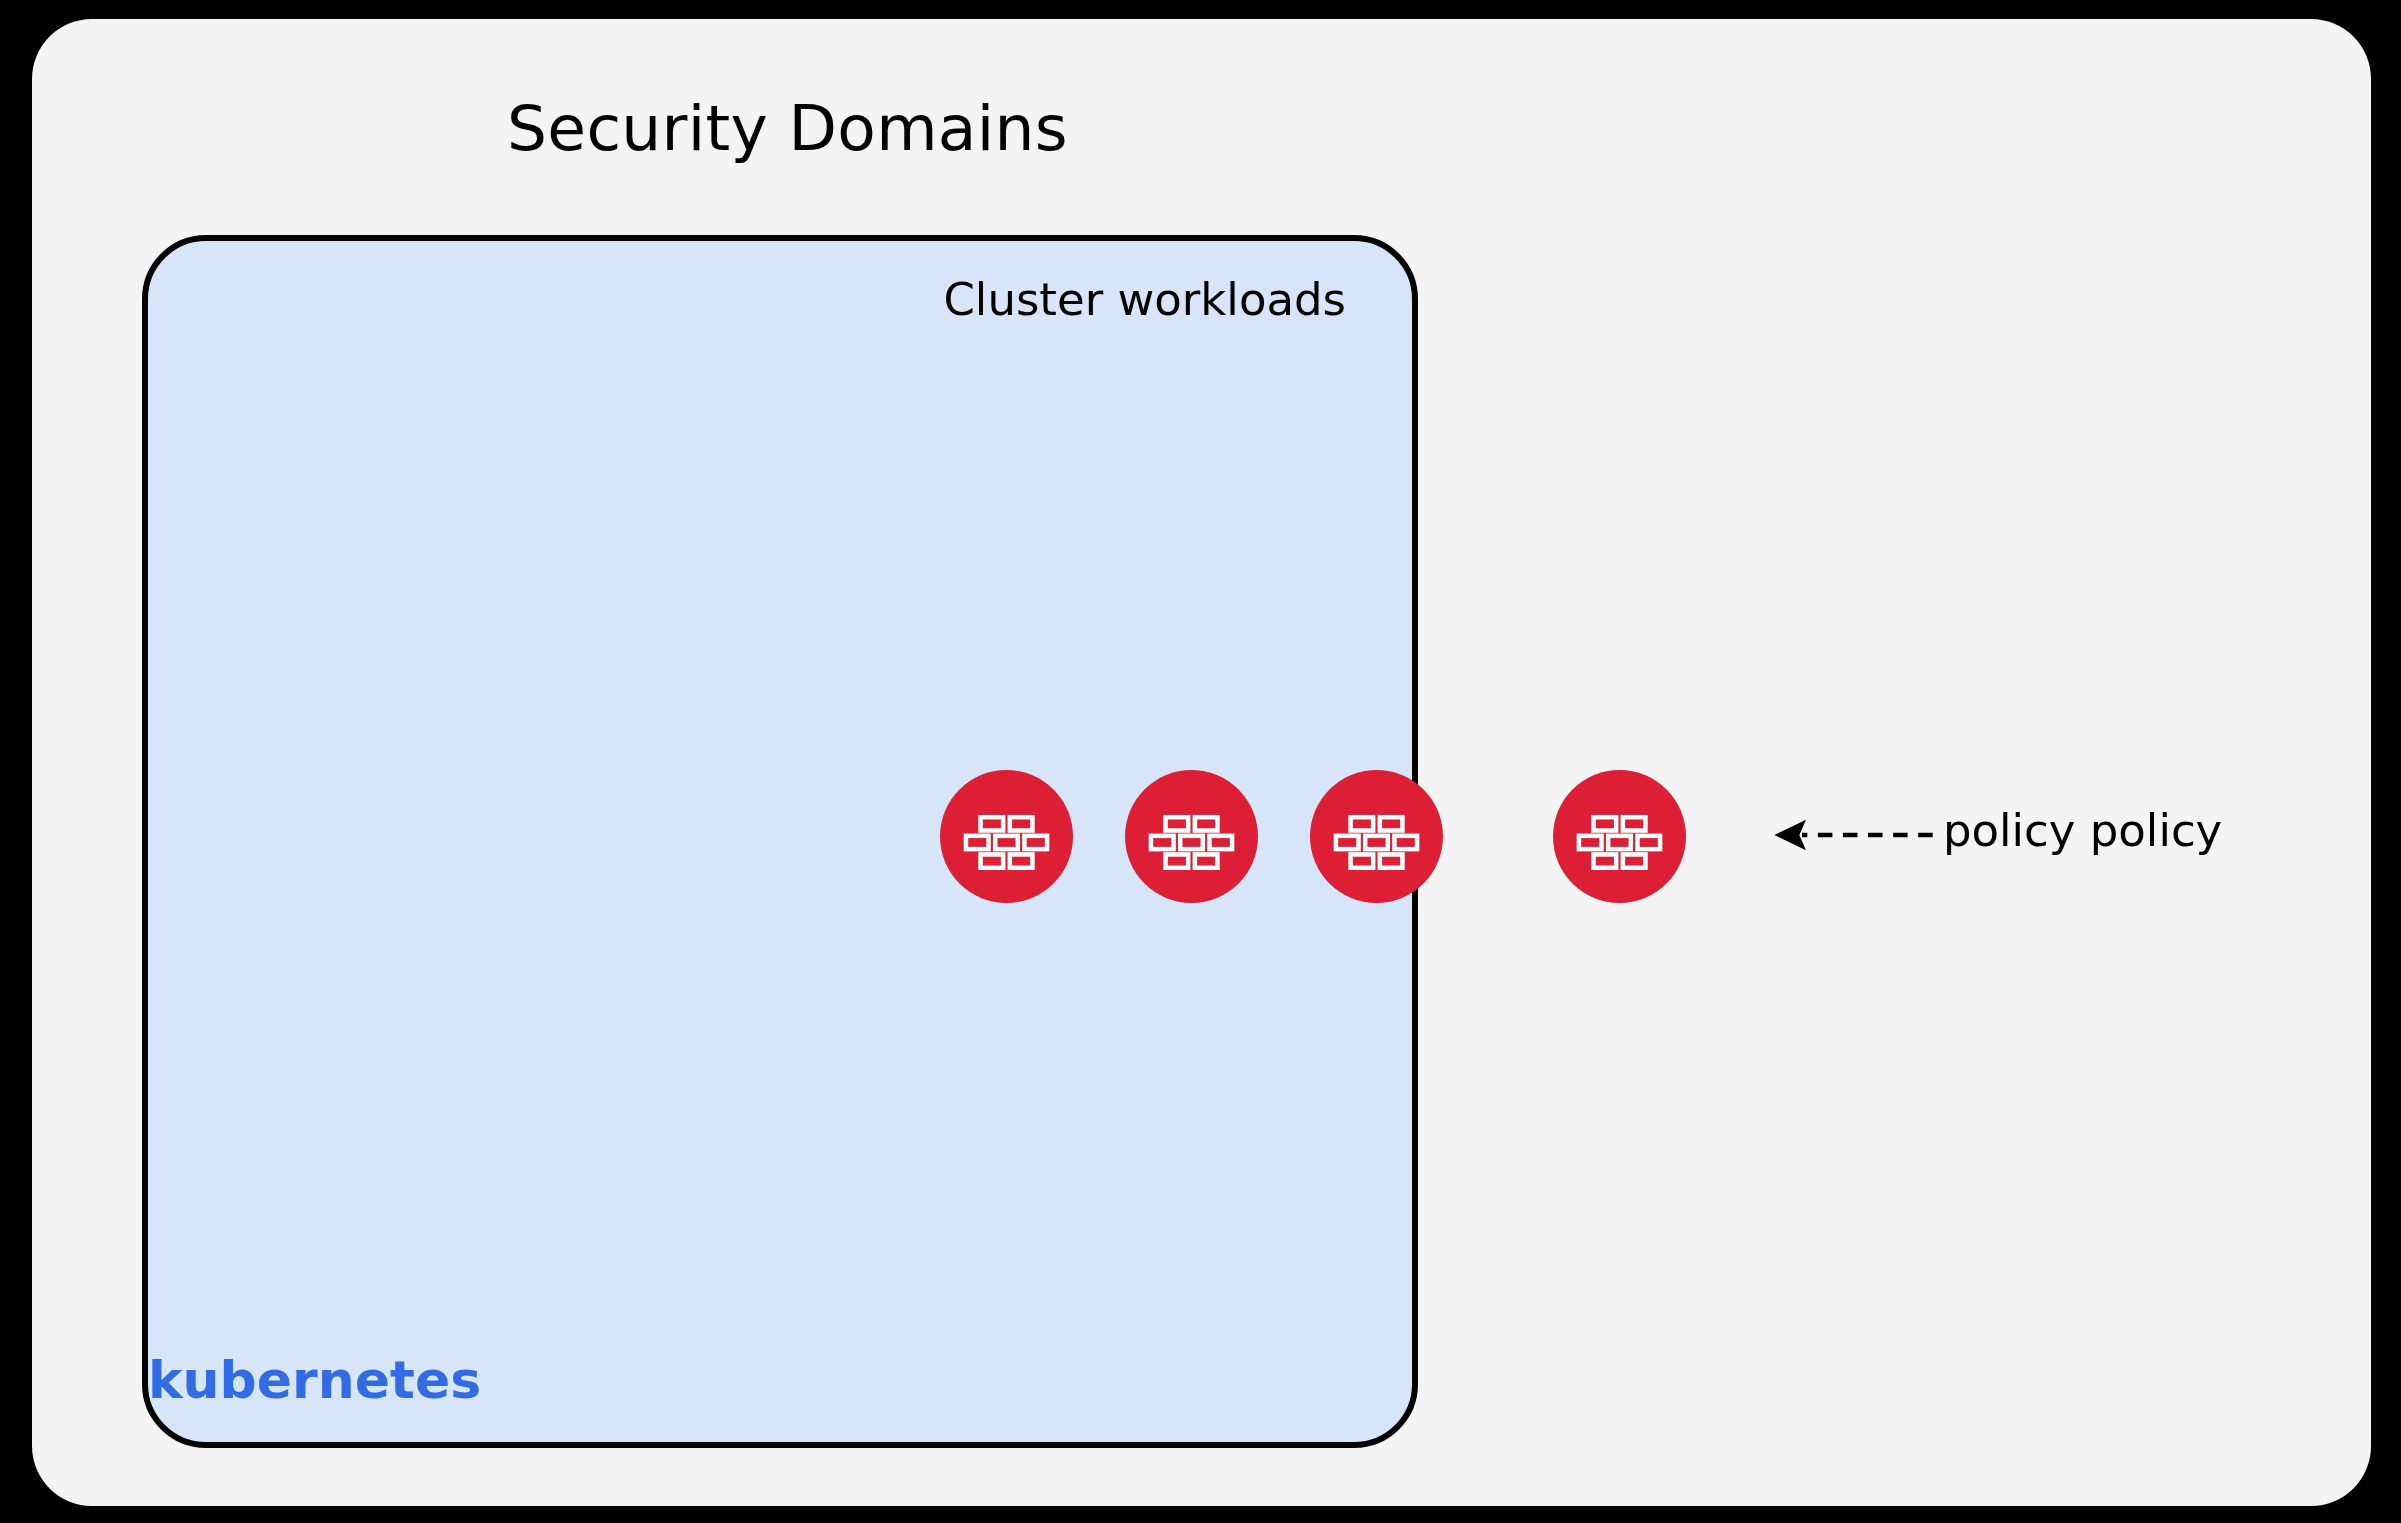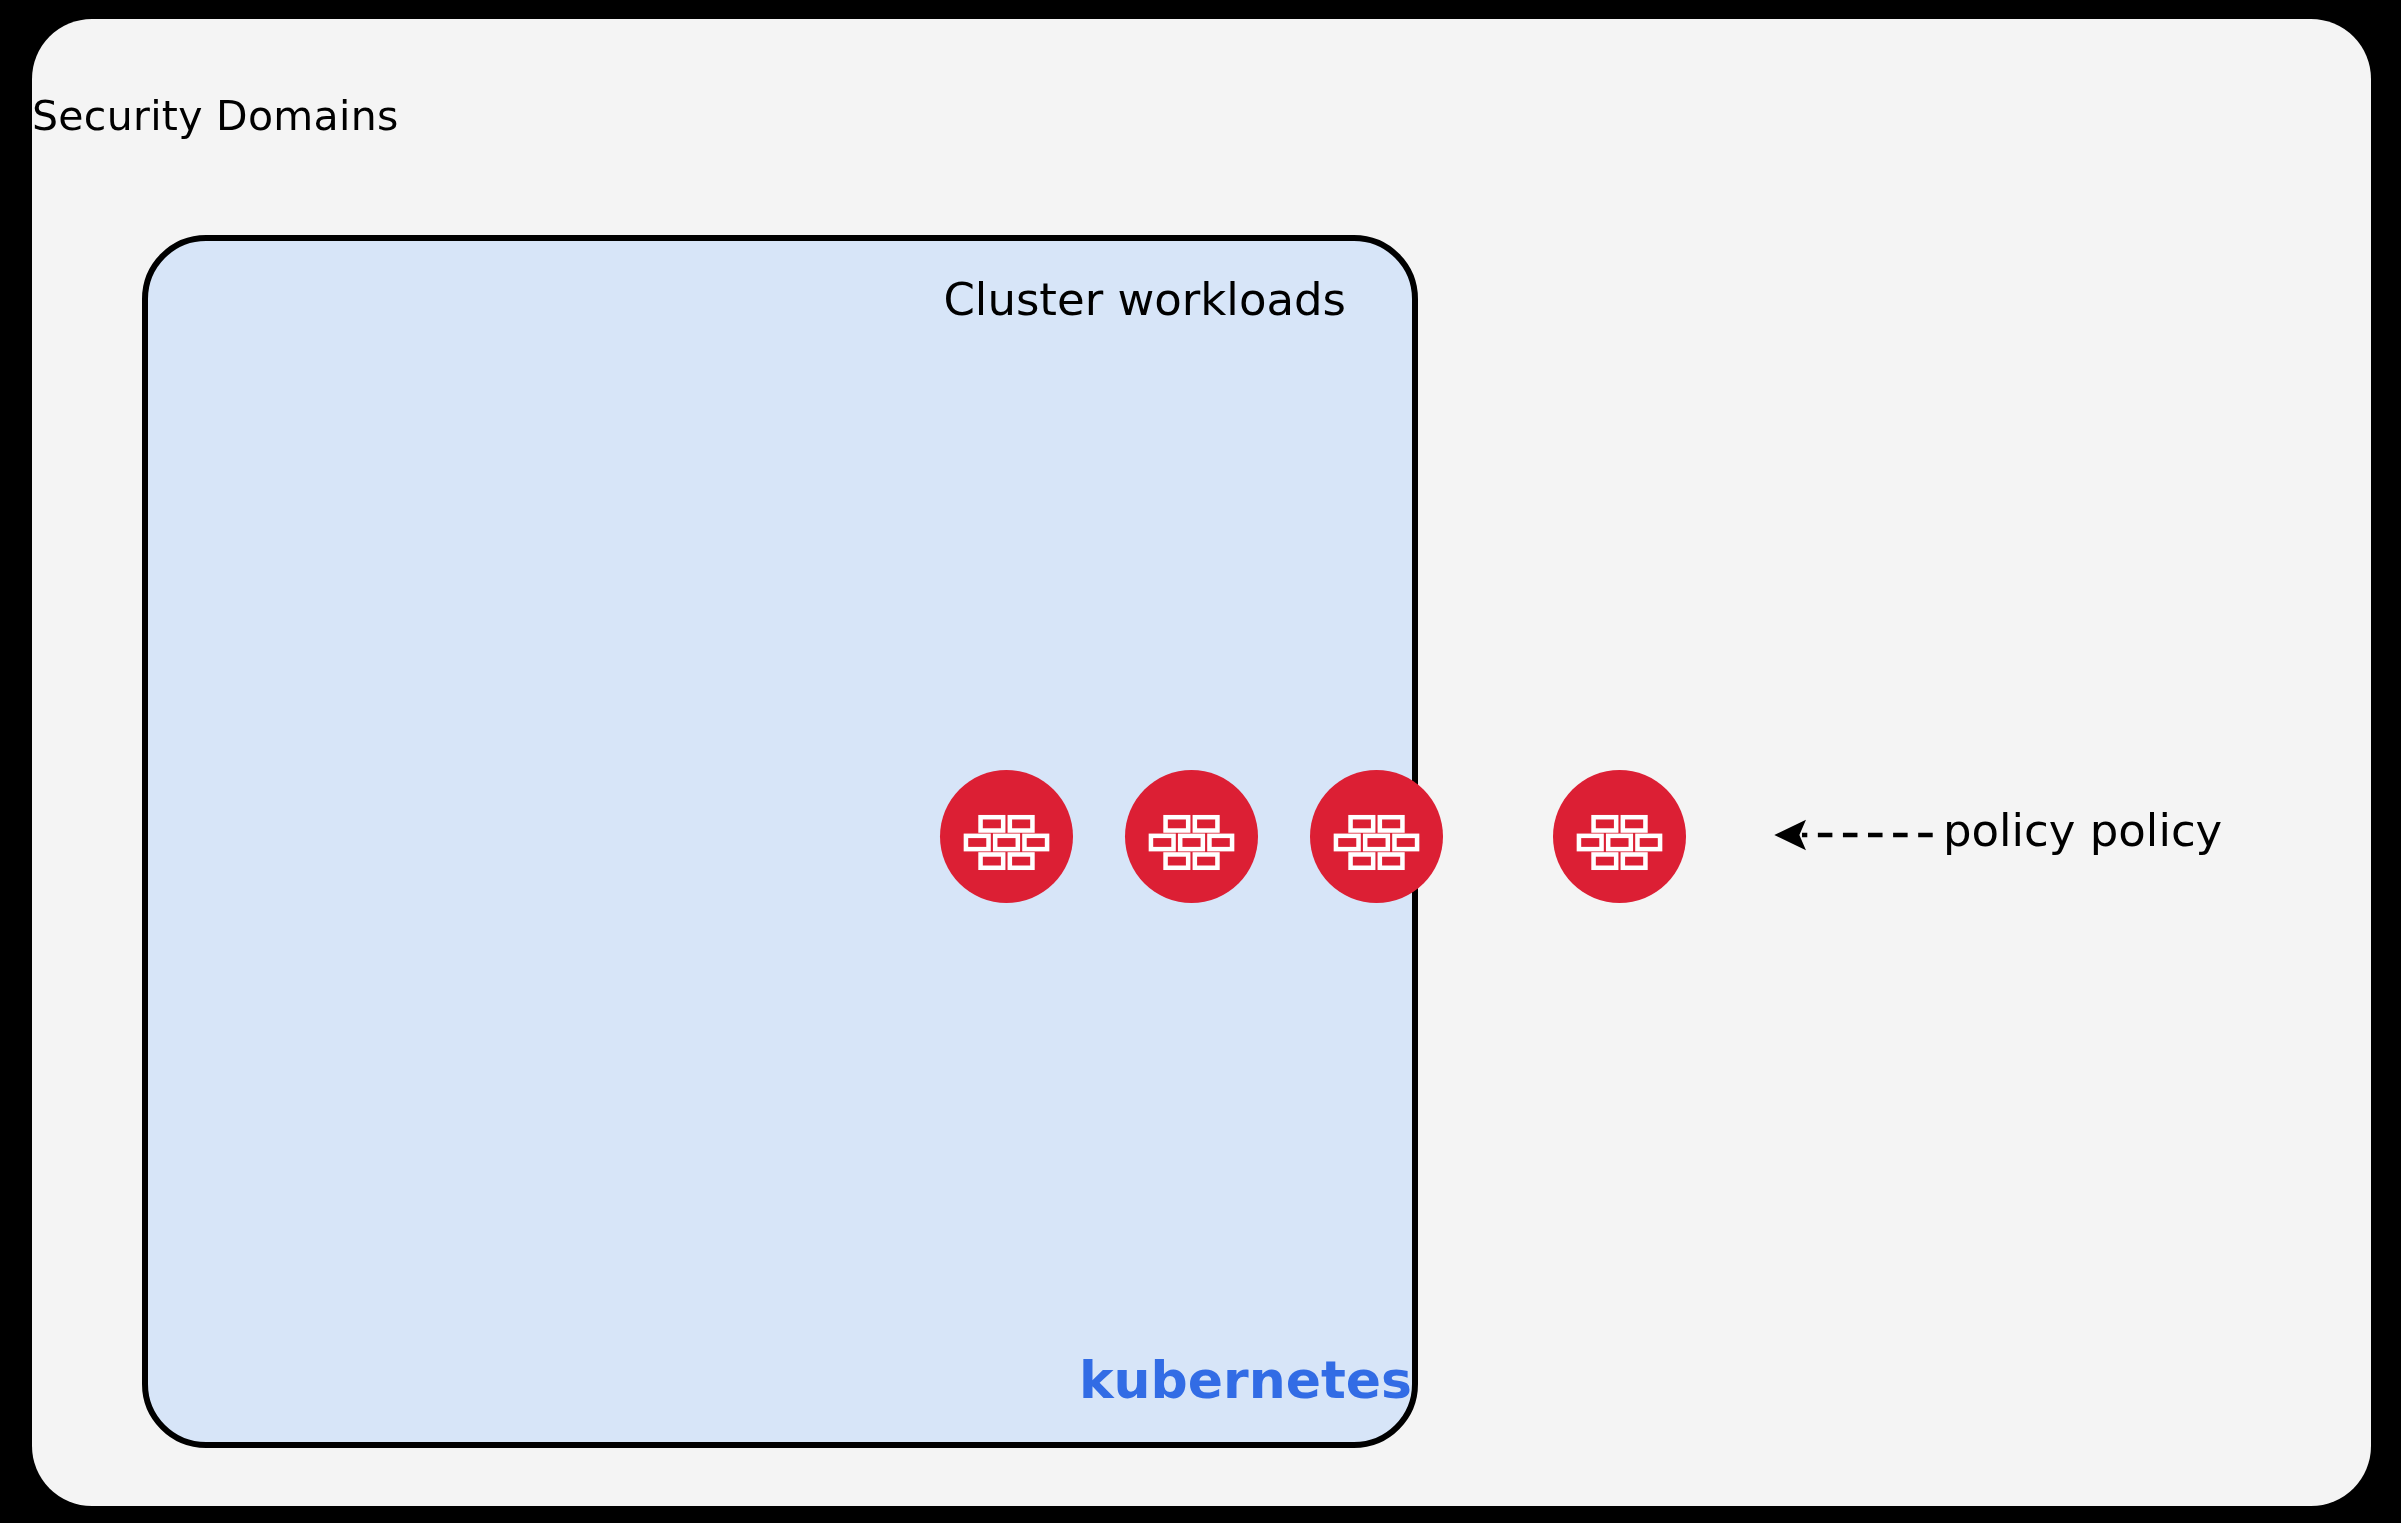--- a/index.html
+++ b/index.html
@@ -31,25 +31,26 @@
     background: #f4f4f4;
     border-radius: 60px;
     box-sizing: border-box;
   }
 
   .panel-title {
     position: absolute;
     left: 0;
     top: 73px;
     width: 1423px;
-    text-align: left;
-    font-size: 41px;
+    text-align: center;
+    font-size: 63px;
     color: #000000;
     letter-spacing: 0.3px;
     white-space: nowrap;
+    padding-left: 44px;
   }
 
   
   .cluster-box {
     position: absolute;
     left: 110px;
     top: 216px;
     width: 1276px;
     height: 1213px;
     background: #d7e5f8;
@@ -63,21 +64,21 @@
     top: 32px;
     font-size: 45px;
     color: #000000;
     white-space: nowrap;
   }
   .kubernetes-label {
     position: absolute;
     left: 0;
     right: 0;
     bottom: 32px;
-    text-align: right;
+    text-align: left;
     font-size: 52px;
     font-weight: bold;
     color: #326ce5;
     white-space: nowrap;
   }
 
   
   .tenant-box {
     position: absolute;
     left: 184px;

